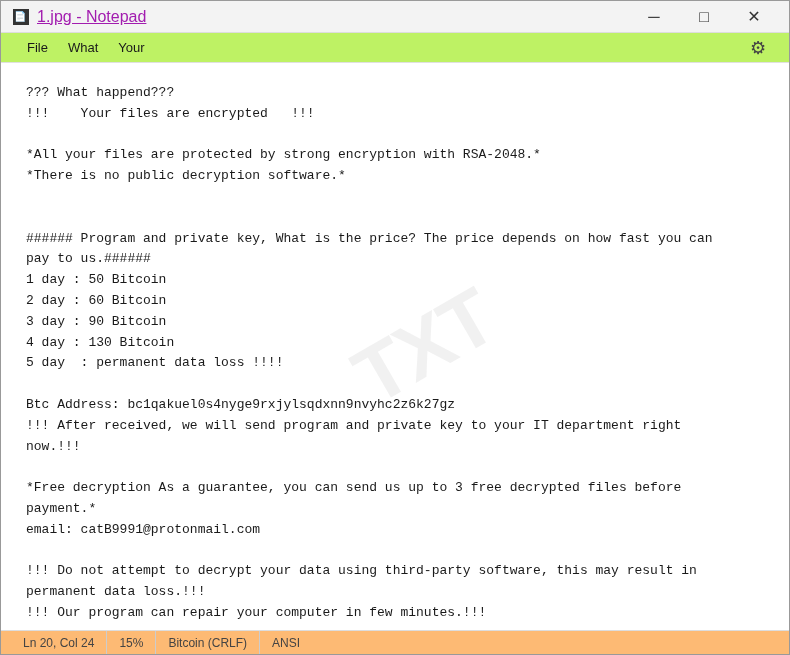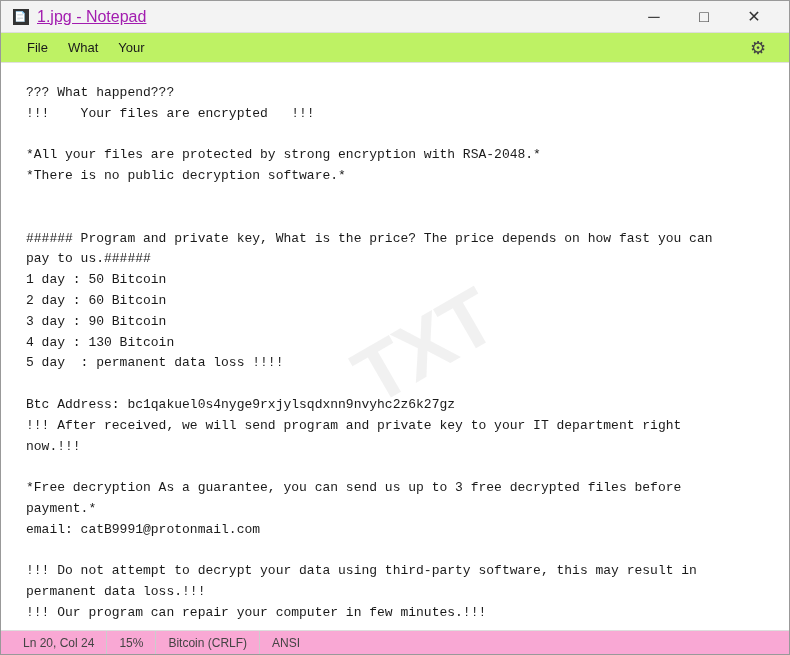--- a/index.html
+++ b/index.html
@@ -144,21 +144,21 @@
       font-weight: bold;
       pointer-events: none;
       user-select: none;
       font-family: Arial, sans-serif;
       letter-spacing: -2px;
       white-space: nowrap;
     }
 
     .status-bar {
       height: 24px;
-      background: #f9a8d4;
+      background: #fdba74;
       border-top: 1px solid #ddd;
       display: flex;
       align-items: center;
       padding: 0 10px;
       font-size: 12px;
       color: #444;
     }
 
     .status-section {
       padding: 0 12px;

